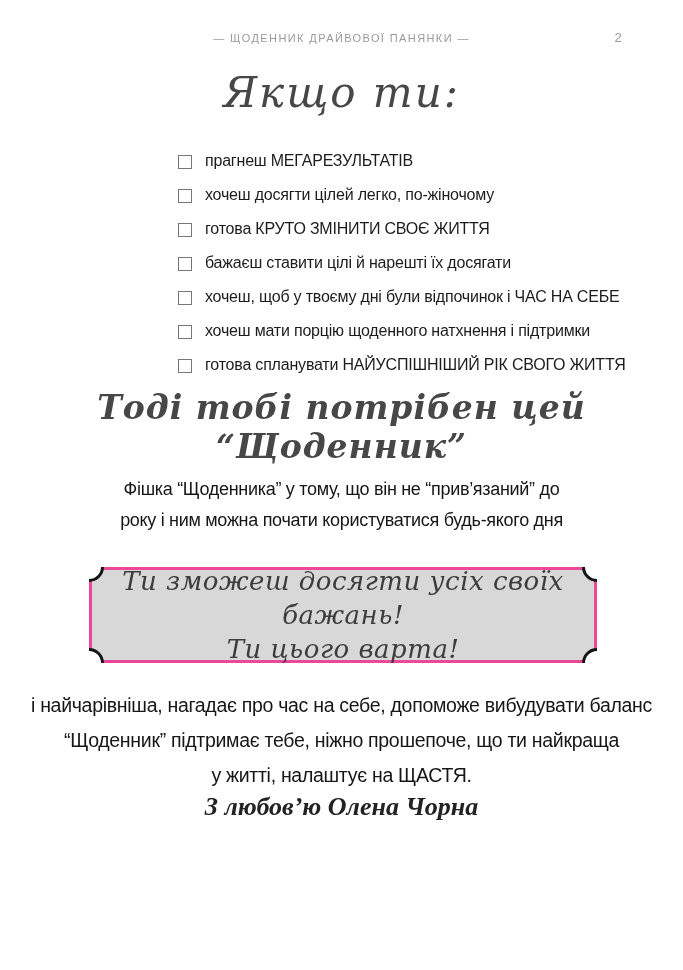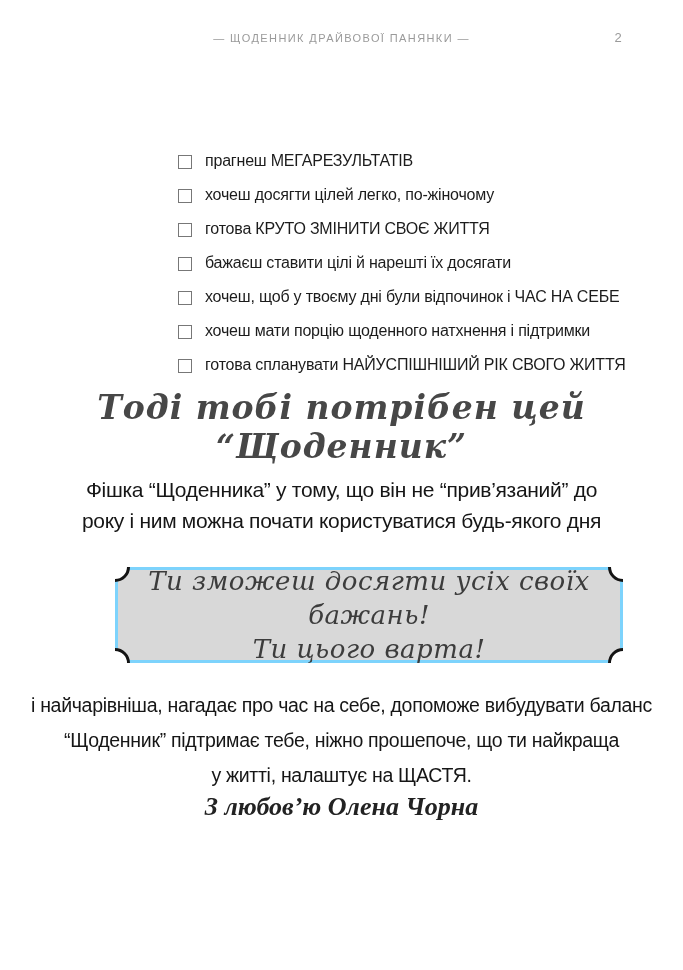--- a/index.html
+++ b/index.html
@@ -57,38 +57,38 @@
     width: 12px; height: 12px;
     border: 1.5px solid #777777;
     background: #ffffff;
     margin: 3px 13px 0 0;
     flex: 0 0 auto;
   }
 
   
   .feature-paragraph {
     top: 474px;
-    font-size: 21px;
+    font-size: 18px;
     line-height: 31px;
     letter-spacing: -0.3px;
     color: #161616;
   }
   .support-paragraph {
     top: 688px;
     font-size: 19.5px;
     line-height: 35px;
     letter-spacing: -0.3px;
     color: #161616;
   }
 
   
   .plaque {
-    left: 115px; top: 567px;
+    left: 89px; top: 567px;
     width: 508px; height: 96px;
-    background: #7dd3fc;          
+    background: #ec4899;          
     overflow: hidden;
   }
   .plaque-fill {
     position: absolute; inset: 3px;
     background: #d8d8d8;
   }
   .notch {
     position: absolute;
     width: 30px; height: 30px;
     box-sizing: border-box;
@@ -130,20 +130,21 @@
 </style>
 </head>
 <body>
 
 <div class="page">
 
   <div class="abs centered-block running-header">—  ЩОДЕННИК ДРАЙВОВОЇ ПАНЯНКИ  —</div>
 
   <div class="abs page-number">2</div>
 
+  <div class="abs centered-block script intro-heading">Якщо ти:</div>
 
   <ul class="abs checklist">
     <li>
       <span class="checkbox"></span>
       <span>прагнеш МЕГАРЕЗУЛЬТАТІВ</span>
     </li>
     <li>
       <span class="checkbox"></span>
       <span>хочеш досягти цілей легко, по-жіночому</span>
     </li>

